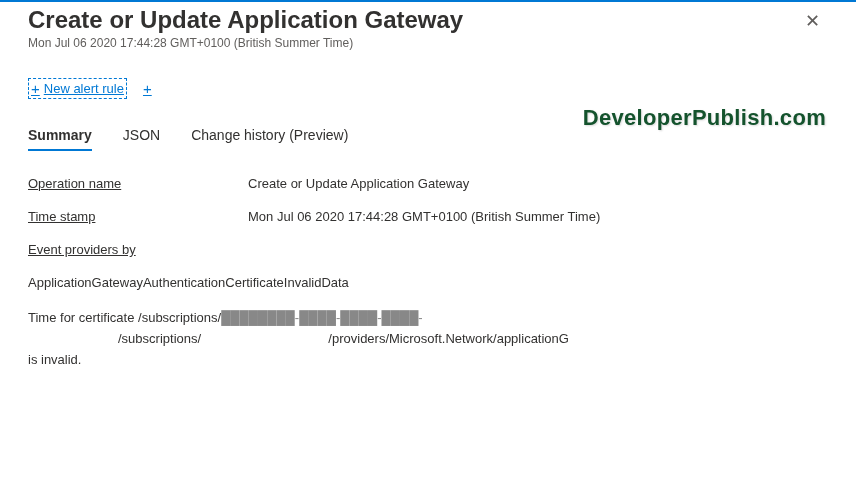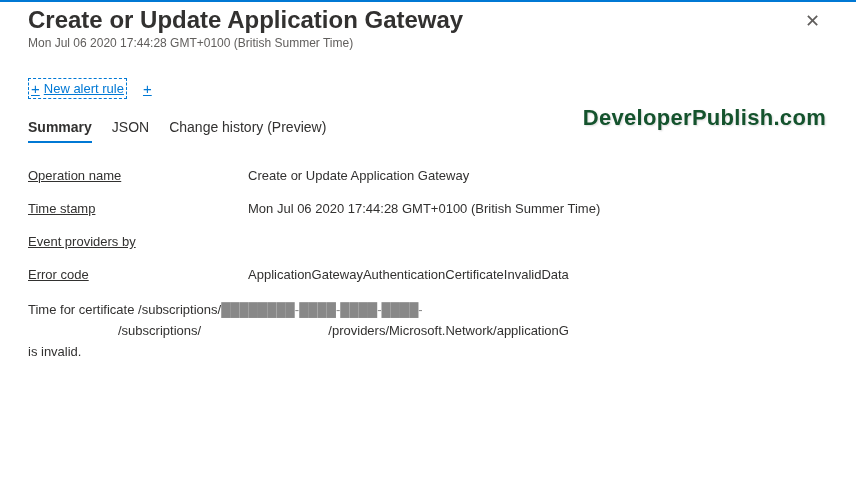--- a/index.html
+++ b/index.html
@@ -69,23 +69,23 @@
       padding: 1px 2px;
     }
     .plus-icon {
       font-size: 15px;
       font-weight: 300;
       color: #0078d4;
       text-decoration: none;
       display: inline-block;
     }
     .tabs {
-      margin-top: 20px;
-      display: flex;
-      gap: 20px;
+      margin-top: 28px;
+      display: flex;
+      gap: 31px;
       border-bottom: 1px solid transparent;
     }
     .tab {
       font-size: 14px;
       color: #323130;
       padding-bottom: 8px;
       cursor: pointer;
       position: relative;
     }
     .tab.active {
@@ -175,21 +175,20 @@
     </div>
     <div class="detail-row">
       <div class="detail-label">Time stamp</div>
       <div class="detail-value">Mon Jul 06 2020 17:44:28 GMT+0100 (British Summer Time)</div>
     </div>
     <div class="detail-row">
       <div class="detail-label">Event providers by</div>
       <div class="detail-value"></div>
     </div>
     <div class="detail-row">
-      <div class="detail-label">Error code</div>
       <div class="detail-value">ApplicationGatewayAuthenticationCertificateInvalidData</div>
     </div>
     <div class="detail-row">
       <div class="detail-value message-value">
         <div>
           <span>Time for certificate /subscriptions/</span><span style="color:#888">████████-████-████-████-</span>
         </div>
         <div class="message-line2">
           <span>/subscriptions/</span>
           <span style="display:inline-block;width:120px"></span>

